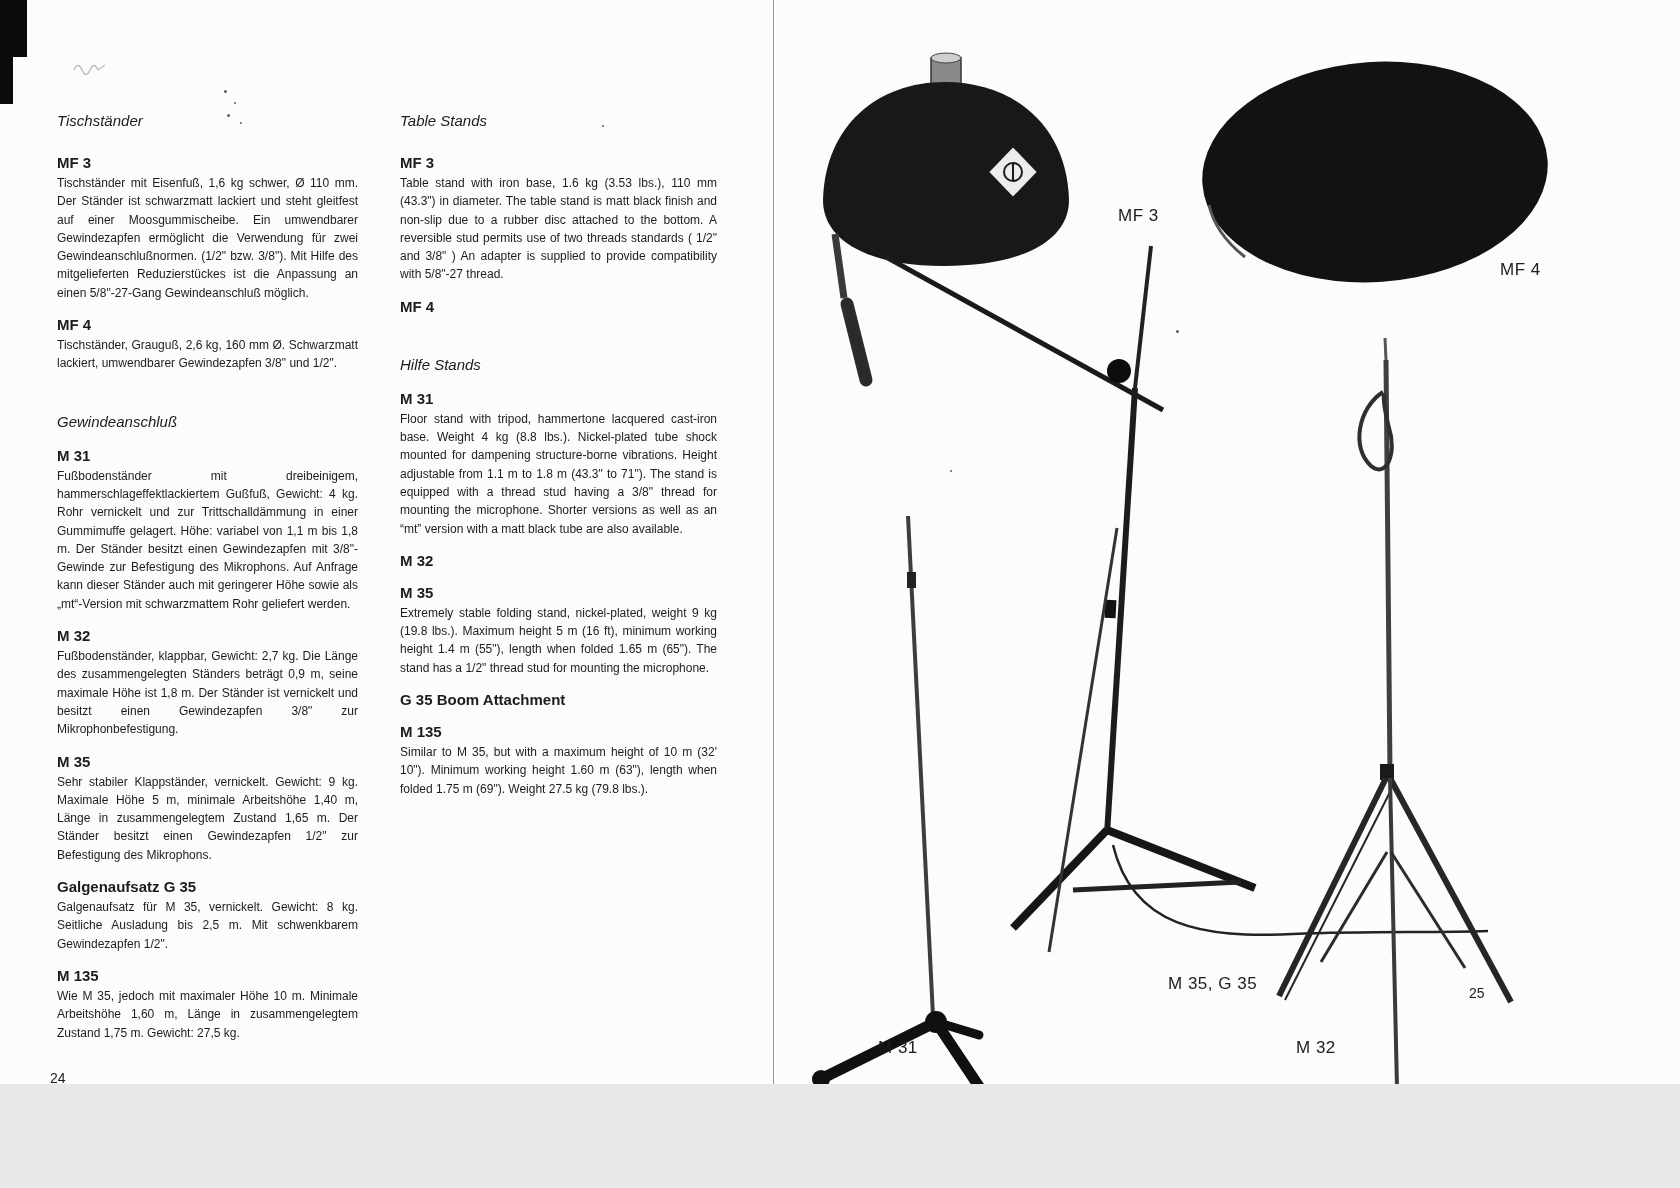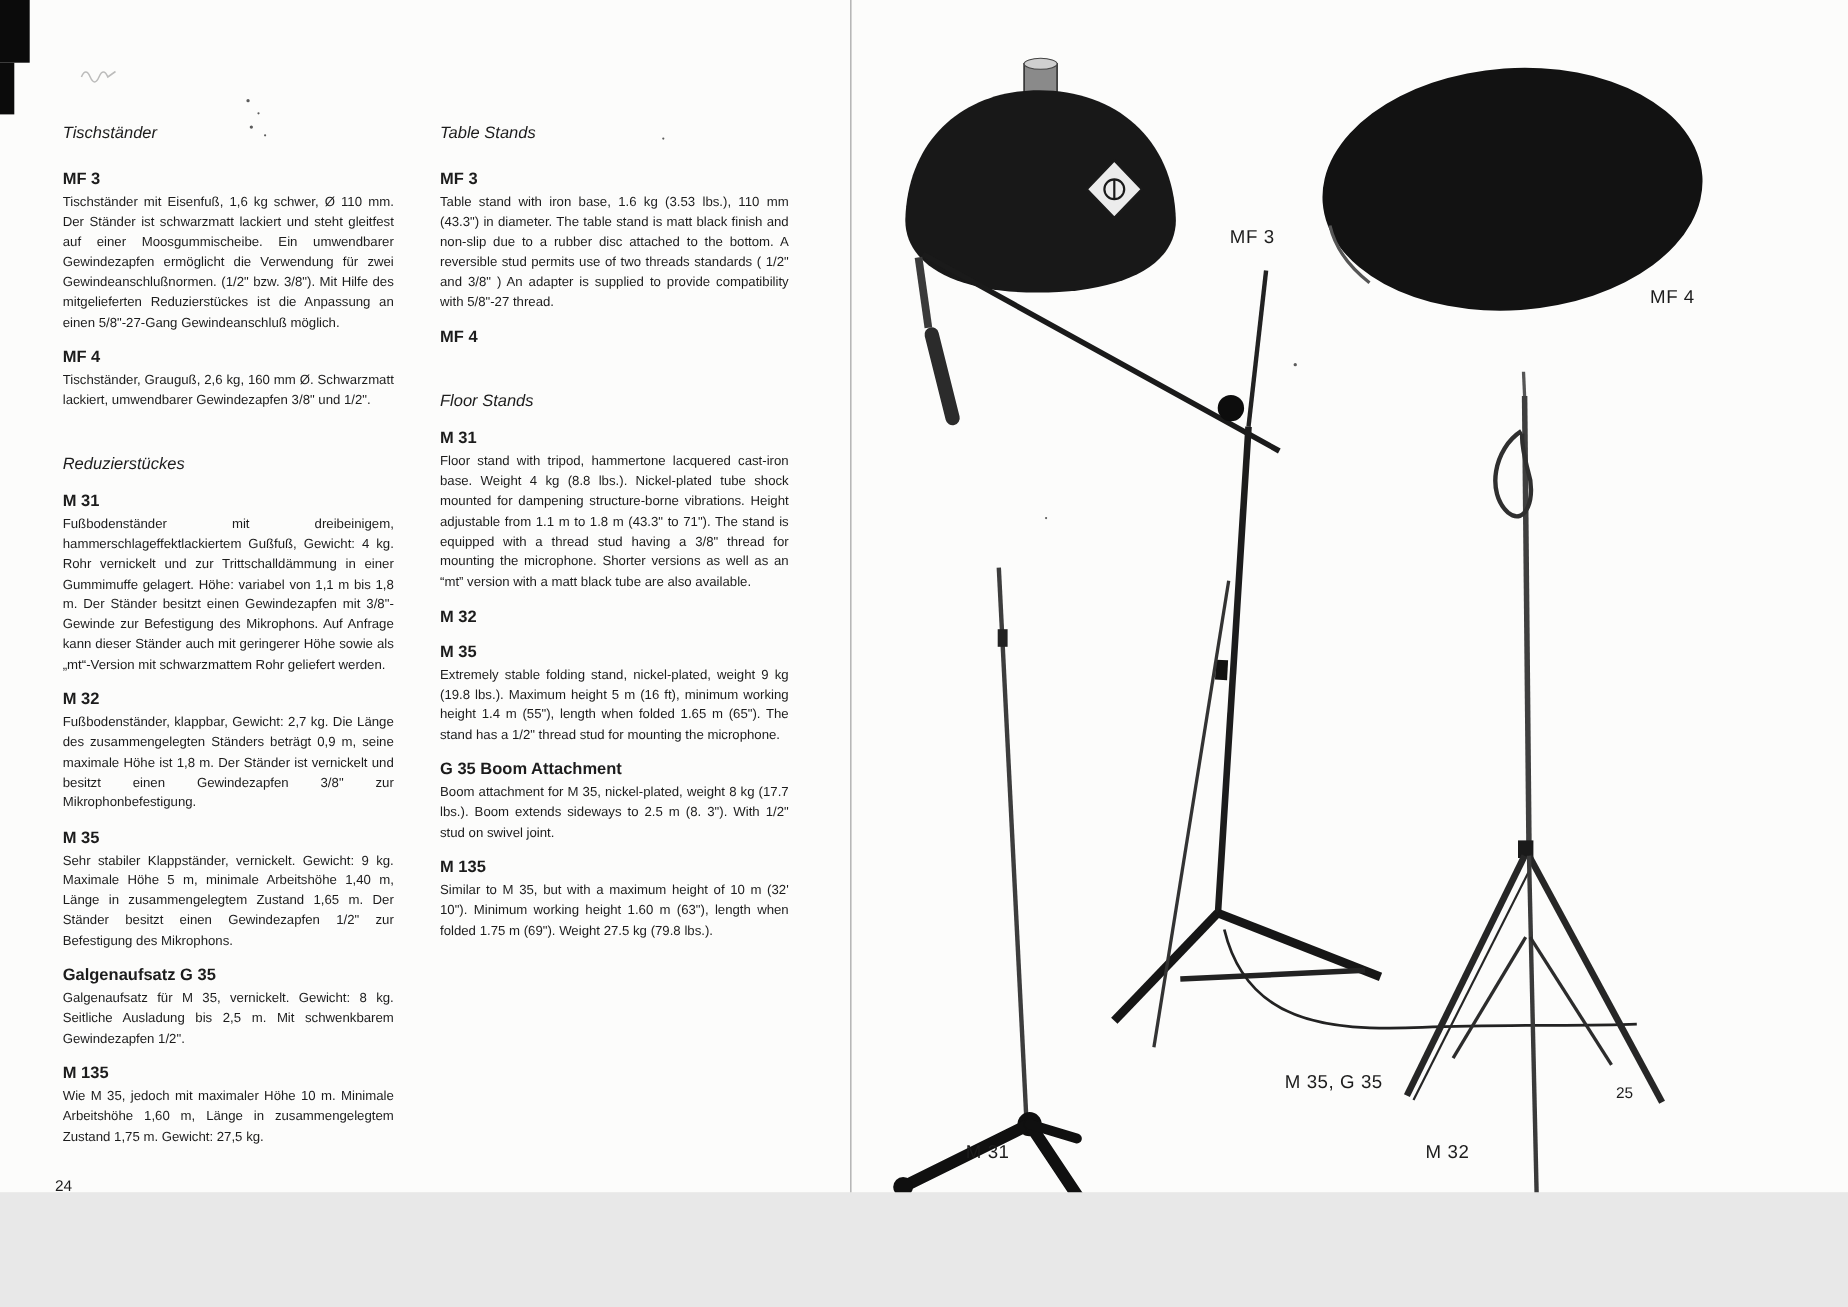--- a/index.html
+++ b/index.html
@@ -60,21 +60,21 @@
     <div class="item">
       <div class="h">MF 3</div>
       <p class="body">Tischständer mit Eisenfuß, 1,6 kg schwer, Ø 110 mm. Der Ständer ist schwarzmatt lackiert und steht gleitfest auf einer Moosgummischeibe. Ein umwendbarer Gewindezapfen ermöglicht die Verwendung für zwei Gewindeanschlußnormen. (1/2" bzw. 3/8"). Mit Hilfe des mitgelieferten Reduzierstückes ist die Anpassung an einen 5/8"-27-Gang Gewindeanschluß möglich.</p>
     </div>
 
     <div class="item gap-lg">
       <div class="h">MF 4</div>
       <p class="body">Tischständer, Grauguß, 2,6 kg, 160 mm Ø. Schwarzmatt lackiert, umwendbarer Gewindezapfen 3/8" und 1/2".</p>
     </div>
 
-    <div class="sec-title floor">Reduzierstückes</div>
+    <div class="sec-title floor">Gewindeanschluß</div>
 
     <div class="item">
       <div class="h">M 31</div>
       <p class="body">Fußbodenständer mit dreibeinigem, hammerschlageffektlackiertem Gußfuß, Gewicht: 4 kg. Rohr vernickelt und zur Trittschalldämmung in einer Gummimuffe gelagert. Höhe: variabel von 1,1 m bis 1,8 m. Der Ständer besitzt einen Gewindezapfen mit 3/8"-Gewinde zur Befestigung des Mikrophons. Auf Anfrage kann dieser Ständer auch mit geringerer Höhe sowie als „mt“-Version mit schwarzmattem Rohr geliefert werden.</p>
     </div>
 
     <div class="item">
       <div class="h">M 32</div>
       <p class="body">Fußbodenständer, klappbar, Gewicht: 2,7 kg. Die Länge des zusammengelegten Ständers beträgt 0,9 m, seine maximale Höhe ist 1,8 m. Der Ständer ist vernickelt und besitzt einen Gewindezapfen 3/8" zur Mikrophonbefestigung.</p>
     </div>
@@ -100,39 +100,38 @@
 
     <div class="item">
       <div class="h">MF 3</div>
       <p class="body">Table stand with iron base, 1.6 kg (3.53 lbs.), 110 mm (43.3") in diameter. The table stand is matt black finish and non-slip due to a rubber disc attached to the bottom. A reversible stud permits use of two threads standards ( 1/2" and 3/8" ) An adapter is supplied to provide compatibility with 5/8"-27 thread.</p>
     </div>
 
     <div class="item gap-lg">
       <div class="h">MF 4</div>
     </div>
 
-    <div class="sec-title floor">Floor Stands</div>
+    <div class="sec-title floor">Hilfe Stands</div>
 
     <div class="item">
       <div class="h">M 31</div>
       <p class="body">Floor stand with tripod, hammertone lacquered cast-iron base. Weight 4 kg (8.8 lbs.). Nickel-plated tube shock mounted for dampening structure-borne vibrations. Height adjustable from 1.1 m to 1.8 m (43.3" to 71"). The stand is equipped with a thread stud having a 3/8" thread for mounting the microphone. Shorter versions as well as an “mt” version with a matt black tube are also available.</p>
     </div>
 
     <div class="item">
       <div class="h">M 32</div>
     </div>
 
     <div class="item">
       <div class="h">M 35</div>
       <p class="body">Extremely stable folding stand, nickel-plated, weight 9 kg (19.8 lbs.). Maximum height 5 m (16 ft), minimum working height 1.4 m (55"), length when folded 1.65 m (65"). The stand has a 1/2" thread stud for mounting the microphone.</p>
     </div>
 
     <div class="item">
       <div class="h">G 35 Boom Attachment</div>
-      <p class="body">Boom attachment for M 35, nickel-plated, weight 8 kg (17.7 lbs.). Boom  extends sideways to 2.5 m (8. 3"). With 1/2" stud on swivel joint.</p>
     </div>
 
     <div class="item">
       <div class="h">M 135</div>
       <p class="body">Similar to M 35, but with a maximum height of 10 m (32' 10"). Minimum working height 1.60 m (63"), length when folded 1.75 m (69"). Weight 27.5 kg (79.8 lbs.).</p>
     </div>
   </div>
 
   <div class="page-divider"></div>
   <div class="bottom-dash"></div>

